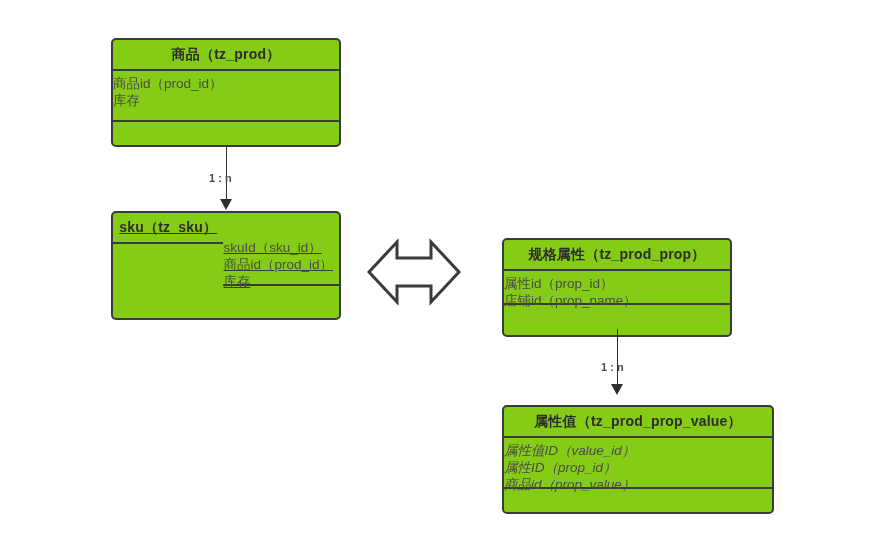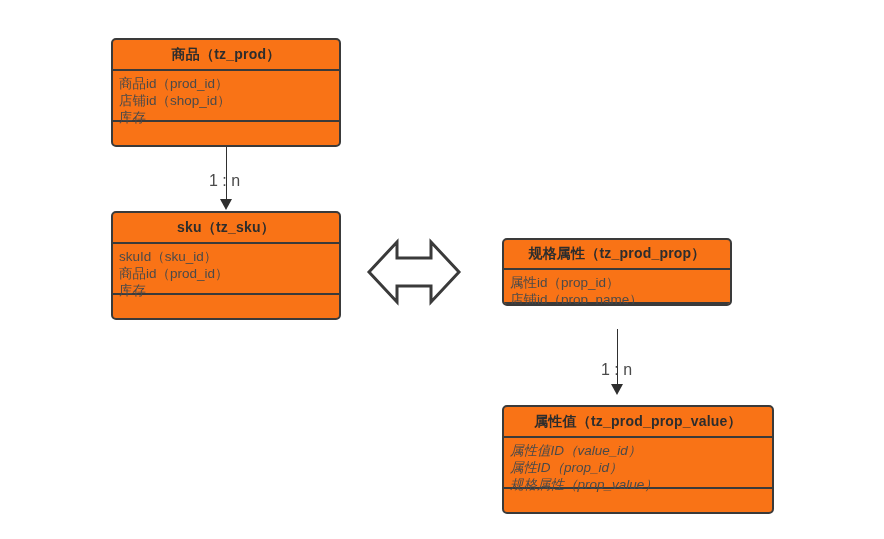--- a/index.html
+++ b/index.html
@@ -19,42 +19,42 @@
     position: absolute;
     left: 0; top: 0;
     width: 884px;
     height: 539px;
   }
 
   
   .uml-box {
     position: absolute;
     box-sizing: border-box;
-    background: #f97316;
+    background: #84cc16;
     border: 2px solid #3a3a3a;
     border-radius: 5px;
     overflow: hidden;
   }
   .uml-title {
     box-sizing: border-box;
     width: 100%;
     text-align: center;
     font-size: 14px;
     font-weight: bold;
     color: #2d2d2d;
     letter-spacing: 0.2px;
     display: flex;
     align-items: center;
     justify-content: center;
     border-bottom: 2px solid #3a3a3a;
   }
   .uml-attrs {
     box-sizing: border-box;
     width: 100%;
-    padding: 4px 6px 5px 6px;
+    padding: 4px 6px 5px 0;
     border-bottom: 2px solid #3a3a3a;
   }
   .uml-attr {
     font-size: 13.5px;
     line-height: 17px;
     color: #4a4a4a;
     white-space: nowrap;
   }
   .uml-methods {
     box-sizing: border-box;
@@ -71,70 +71,70 @@
   .conn-head {
     position: absolute;
     width: 0;
     height: 0;
     border-left: 6px solid transparent;
     border-right: 6px solid transparent;
     border-top: 11px solid #2f2f2f;
   }
   .conn-label {
     position: absolute;
-    font-size: 16px;
+    font-size: 11px;
     color: #4a4a4a;
     white-space: nowrap;
+    font-weight: bold;
   }
 
   
   .double-arrow {
     position: absolute;
   }
 </style>
 </head>
 <body>
 
 <div id="canvas">
 
   <div class="uml-box" style="left:111px; top:38px; width:230px; height:109px; display:flex; flex-direction:column;">
     <div class="uml-title" style="height:31px;">商品（tz_prod）</div>
     <div class="uml-attrs" style="height:51px;">
       <div class="uml-attr">商品id（prod_id）</div>
-      <div class="uml-attr">店铺id（shop_id）</div>
       <div class="uml-attr">库存</div>
     </div>
     <div class="uml-methods"></div>
   </div>
 
-  <div class="uml-box" style="left:111px; top:211px; width:230px; height:109px; display:flex; flex-direction:column;">
+  <div class="uml-box" style="left:111px; top:211px; width:230px; height:109px; display:flex; flex-direction:row;text-decoration:underline;">
     <div class="uml-title" style="height:31px;">sku（tz_sku）</div>
-    <div class="uml-attrs" style="height:51px;">
+    <div class="uml-attrs" style="height:51px;margin-top:22px;">
       <div class="uml-attr">skuId（sku_id）</div>
       <div class="uml-attr">商品id（prod_id）</div>
       <div class="uml-attr">库存</div>
     </div>
     <div class="uml-methods"></div>
   </div>
 
-  <div class="uml-box" style="left:502px; top:238px; width:230px; height:68px; display:flex; flex-direction:column;">
+  <div class="uml-box" style="left:502px; top:238px; width:230px; height:99px; display:flex; flex-direction:column;">
     <div class="uml-title" style="height:31px;">规格属性（tz_prod_prop）</div>
     <div class="uml-attrs" style="height:34px;">
       <div class="uml-attr">属性id（prop_id）</div>
       <div class="uml-attr">店铺id（prop_name）</div>
     </div>
     <div class="uml-methods"></div>
   </div>
 
   <div class="uml-box" style="left:502px; top:405px; width:272px; height:109px; display:flex; flex-direction:column;">
     <div class="uml-title" style="height:31px;">属性值（tz_prod_prop_value）</div>
     <div class="uml-attrs" style="height:51px;font-style:italic;">
       <div class="uml-attr">属性值ID（value_id）</div>
       <div class="uml-attr">属性ID（prop_id）</div>
-      <div class="uml-attr">规格属性（prop_value）</div>
+      <div class="uml-attr">商品id（prop_value）</div>
     </div>
     <div class="uml-methods"></div>
   </div>
 
   <div class="conn-line" style="left:226px; top:147px; height:53px;"></div>
   <div class="conn-head" style="left:220px; top:199px;"></div>
   <div class="conn-label" style="left:209px; top:172px;">1 : n</div>
 
   <div class="conn-line" style="left:617px; top:329px; height:56px;"></div>
   <div class="conn-head" style="left:611px; top:384px;"></div>

